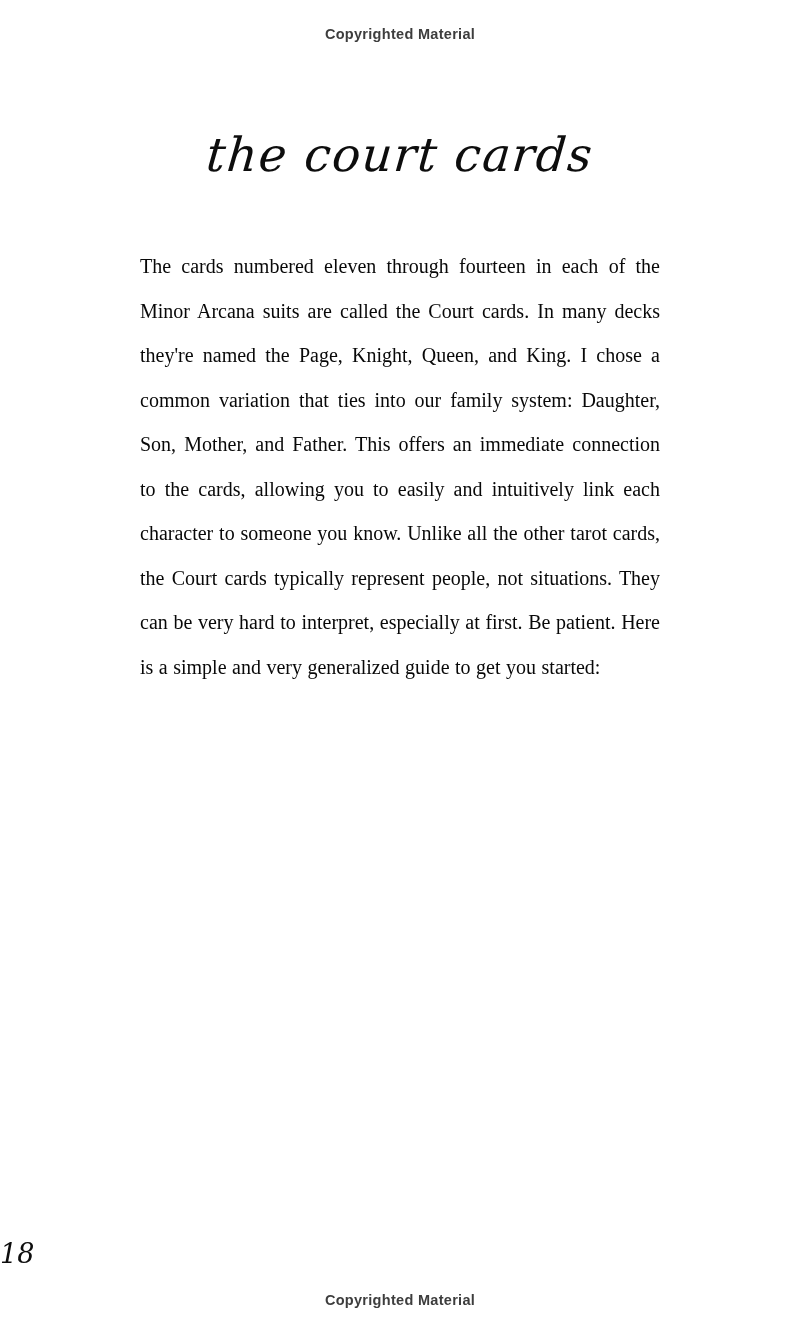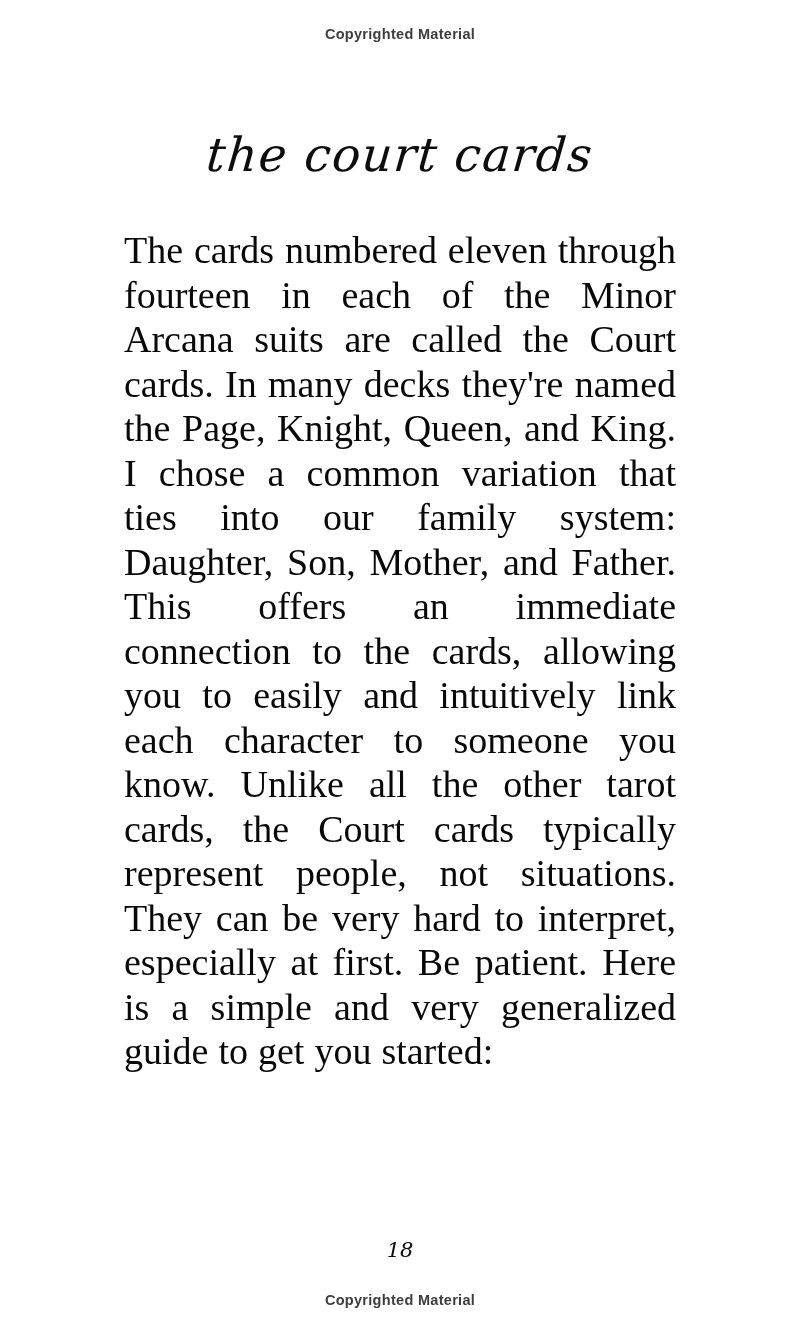--- a/index.html
+++ b/index.html
@@ -65,41 +65,40 @@
   }
 
   .body-block {
     position: absolute;
     top: 228px;
     left: 124px;
     width: 552px;
   }
 
   .body-text {
-    margin: 0;
+    margin: 16px;
     font-family: "Liberation Serif", serif;
-    font-size: 38px;
+    font-size: 20px;
     line-height: 44.5px;
     text-align: justify;
     text-align-last: left;
     word-spacing: 0.5px;
     color: #080808;
     -webkit-hyphens: none;
     hyphens: none;
   }
 
   .page-number {
     position: absolute;
     top: 1238px;
     left: 0;
     width: 100%;
-    text-align: center;
     font-family: "DejaVu Serif", serif;
     font-style: italic;
-    font-size: 21px;
+    font-size: 27px;
     font-weight: 400;
     color: #0d0d0d;
   }
 </style>
 </head>
 <body>
 
 <div class="page">
 
   <div class="copyright-top">Copyrighted Material</div>

